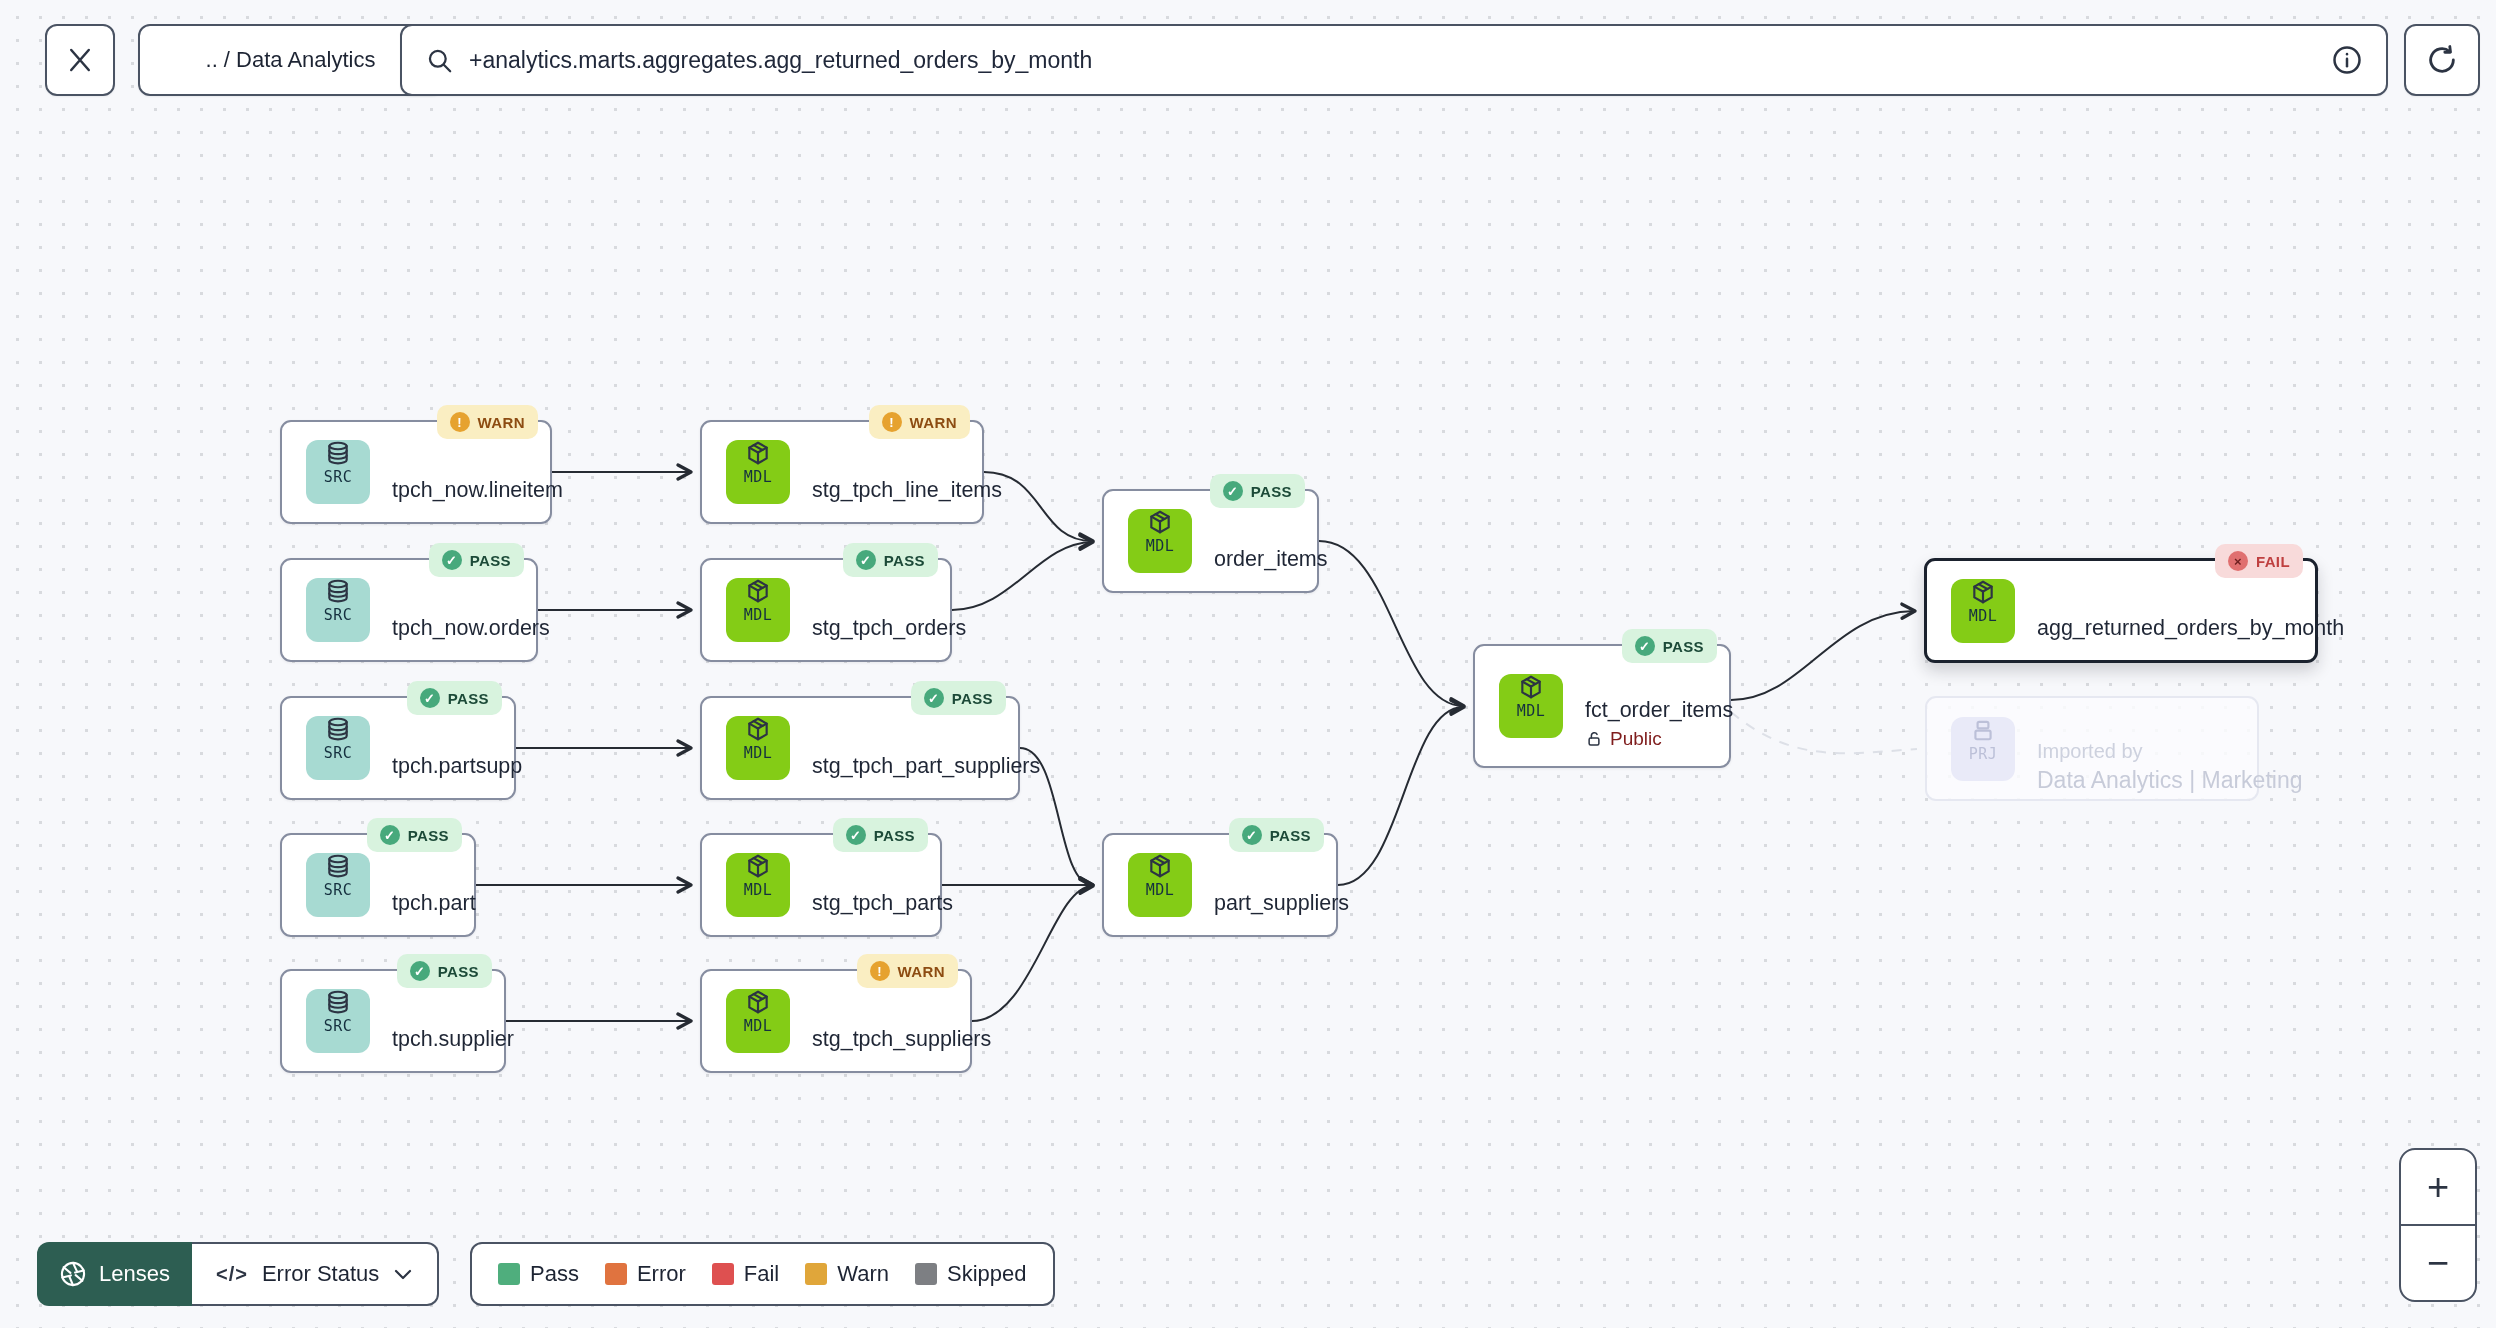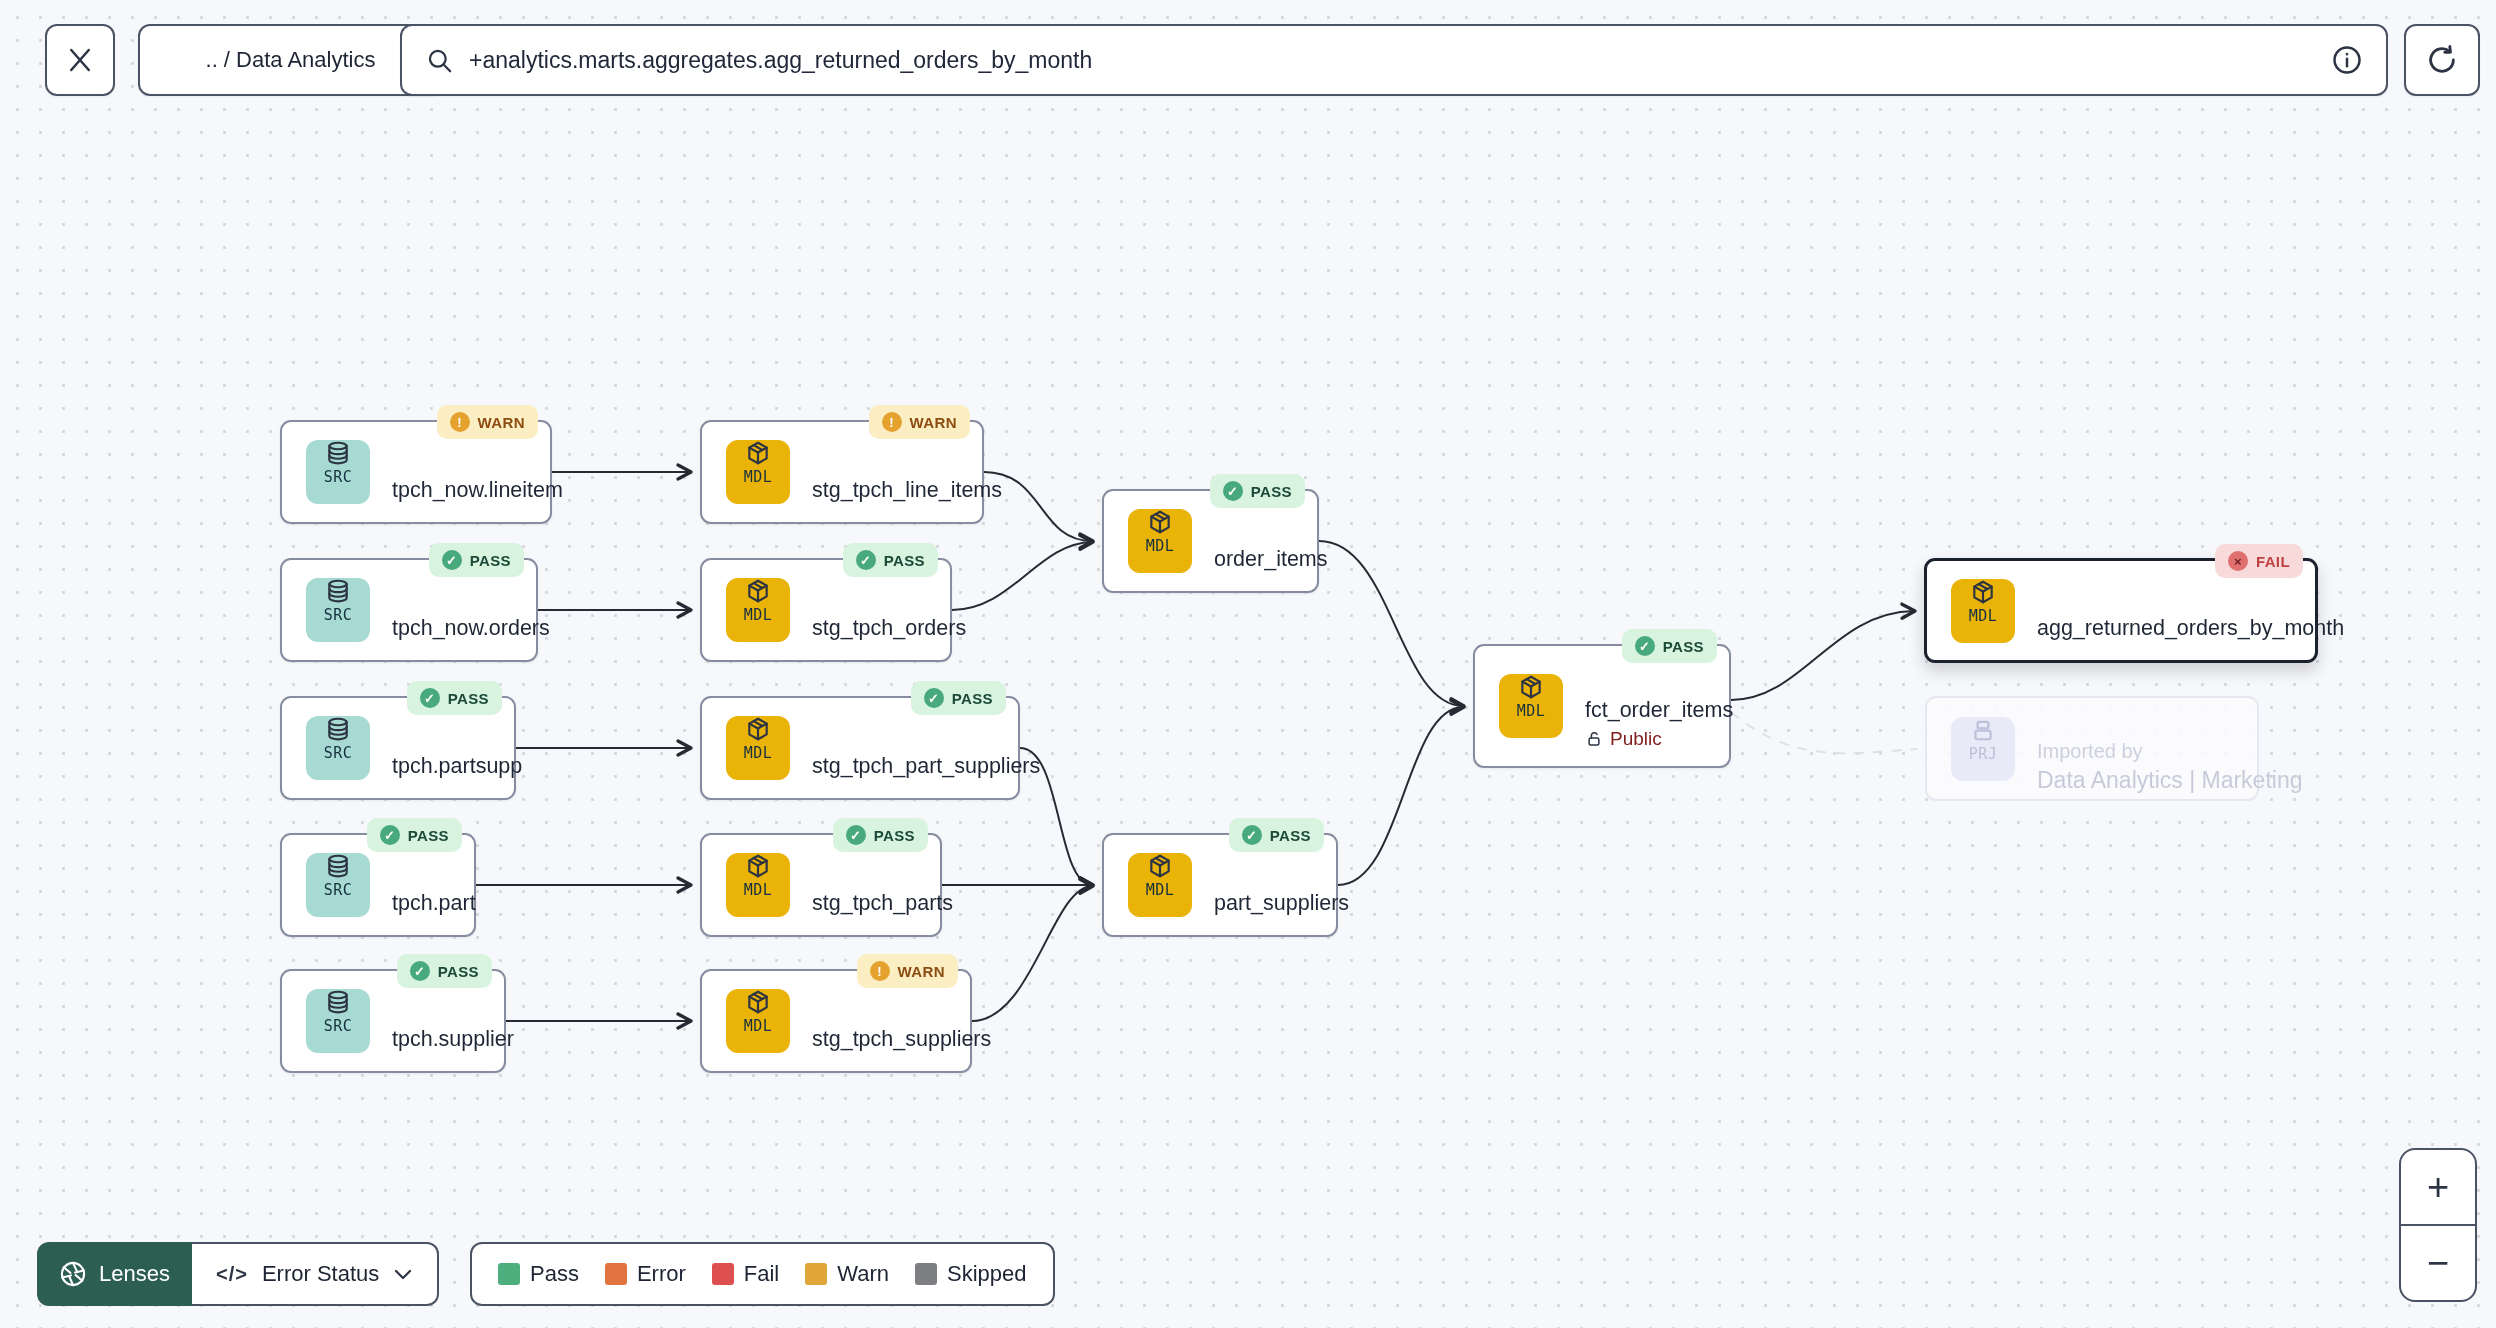--- a/index.html
+++ b/index.html
@@ -56,21 +56,21 @@
   .node.ghost {
     border:2px solid #e6e8f1; background:rgba(252,252,254,.85);
     box-shadow:none; color:#c8ccda;
   }
   .chip {
     width:64px; height:64px; border-radius:12px; flex:0 0 64px;
     display:flex; flex-direction:column; align-items:center; justify-content:flex-start;
     gap:2px; margin-right:22px;
   }
   .chip-src { background:#a7dad2; }
-  .chip-mdl { background:#eab308; }
+  .chip-mdl { background:#84cc16; }
   .chip-prj { background:#e9eaf8; }
   .chip .kind {
     font-family:"DejaVu Sans Mono", monospace;
     font-size:15px; color:#15303f; letter-spacing:.5px;
   }
   .chip-prj .kind { color:#bcc0d8; }
   .chip svg { display:block; }
   .node-label { font-size:21.5px; color:#1f2635; white-space:nowrap;margin-top:36px; }
   .node-sub { display:flex; align-items:center; gap:7px; margin-top:5px; font-size:19px; color:#7f1d1d; }
   .ghost .node-label  { color:#cdd1de; font-size:20px; }

